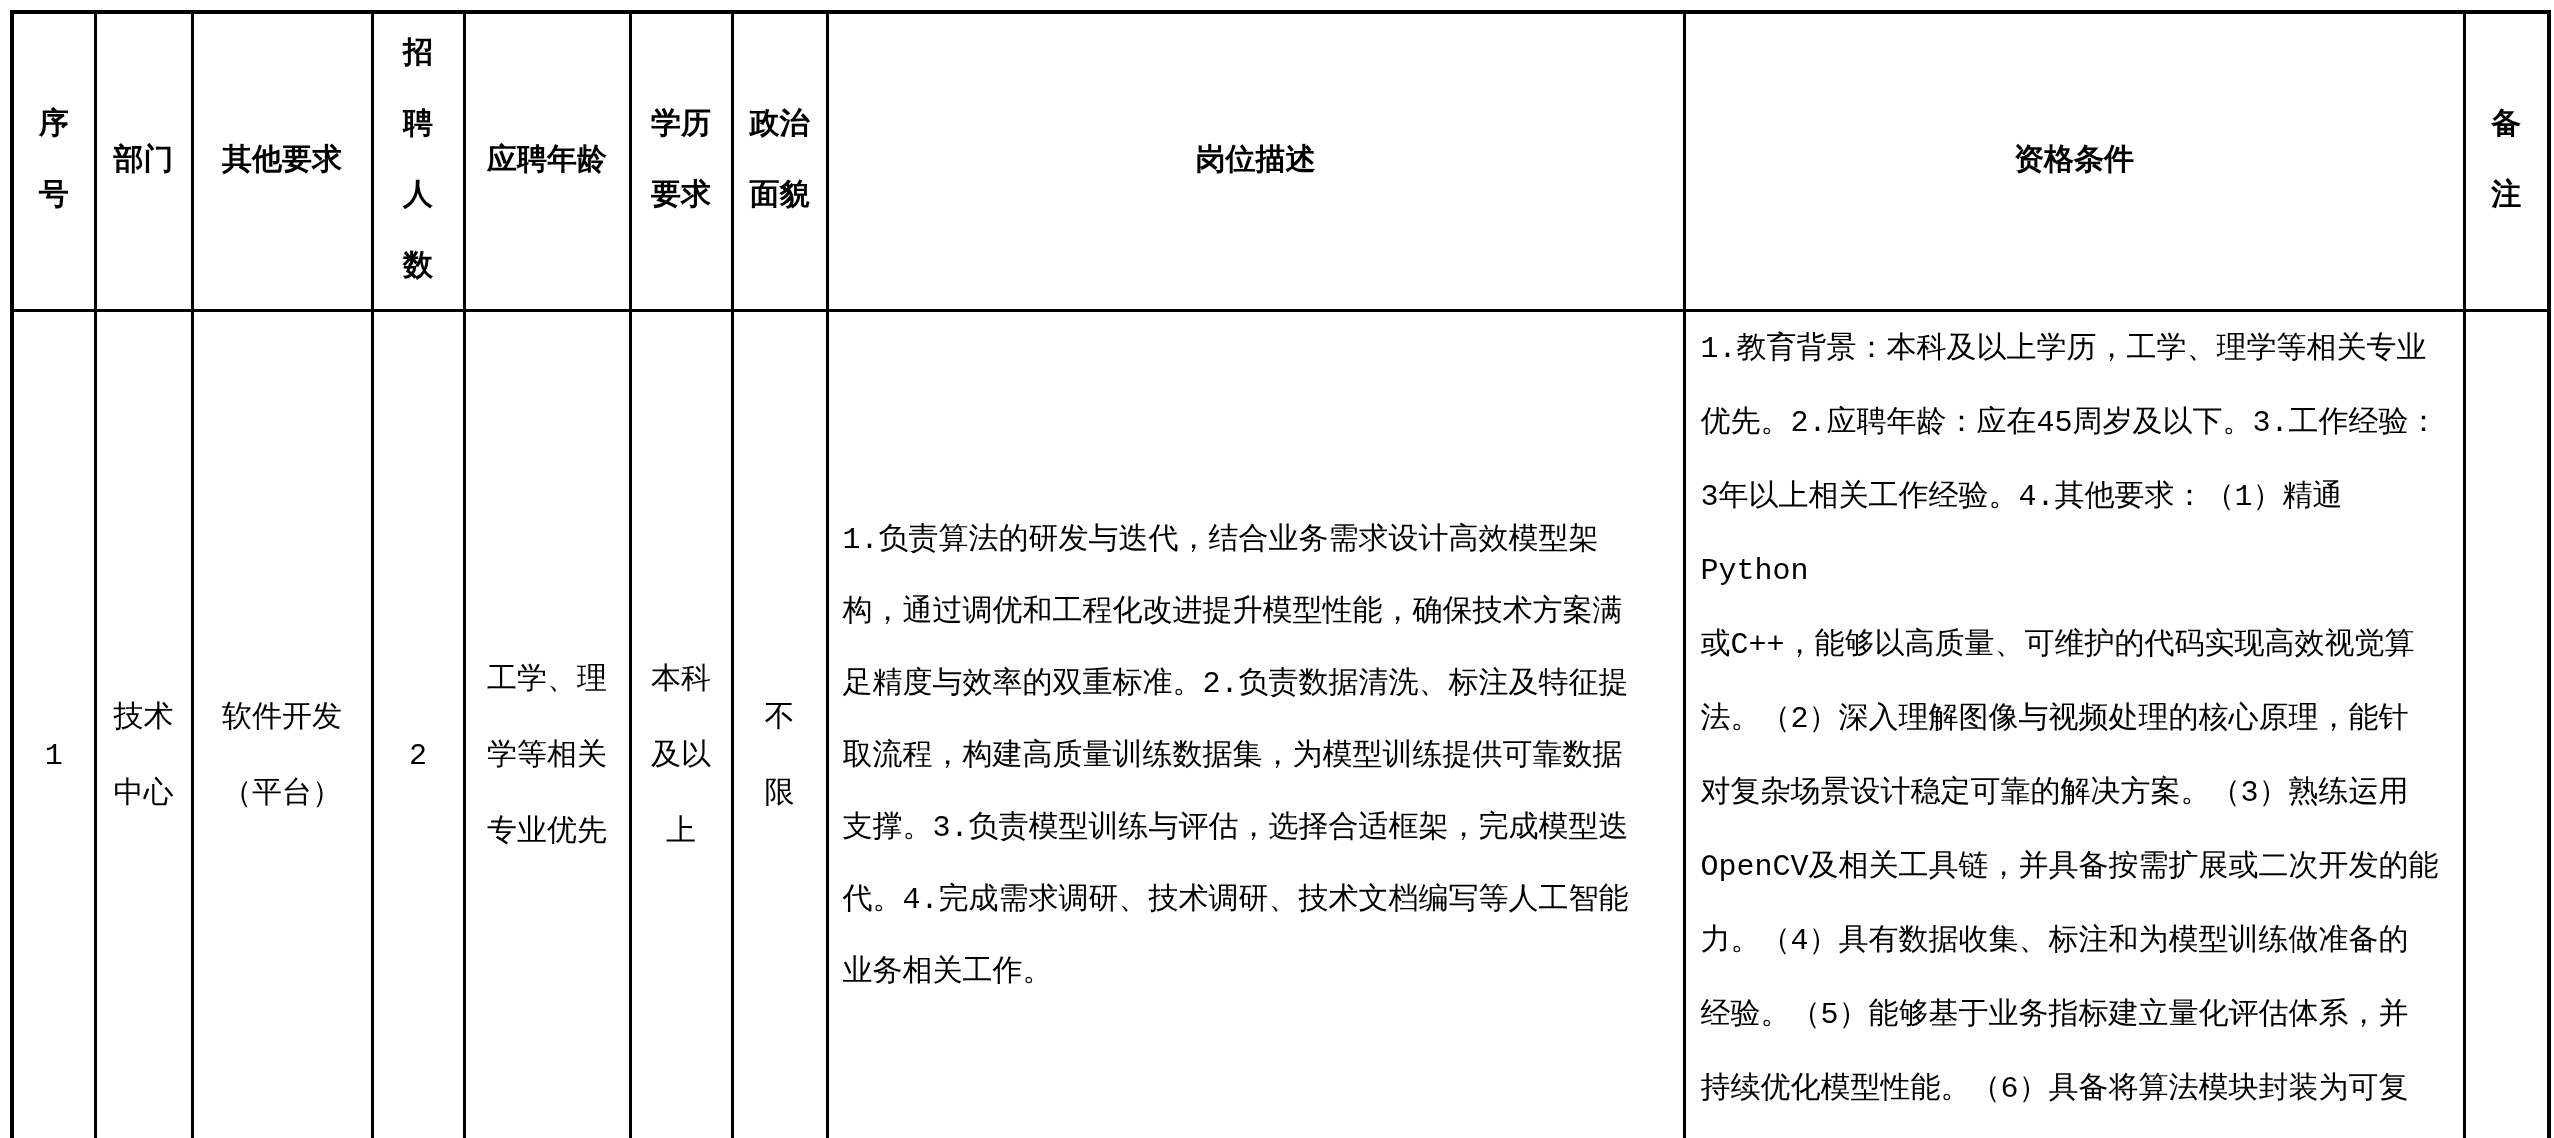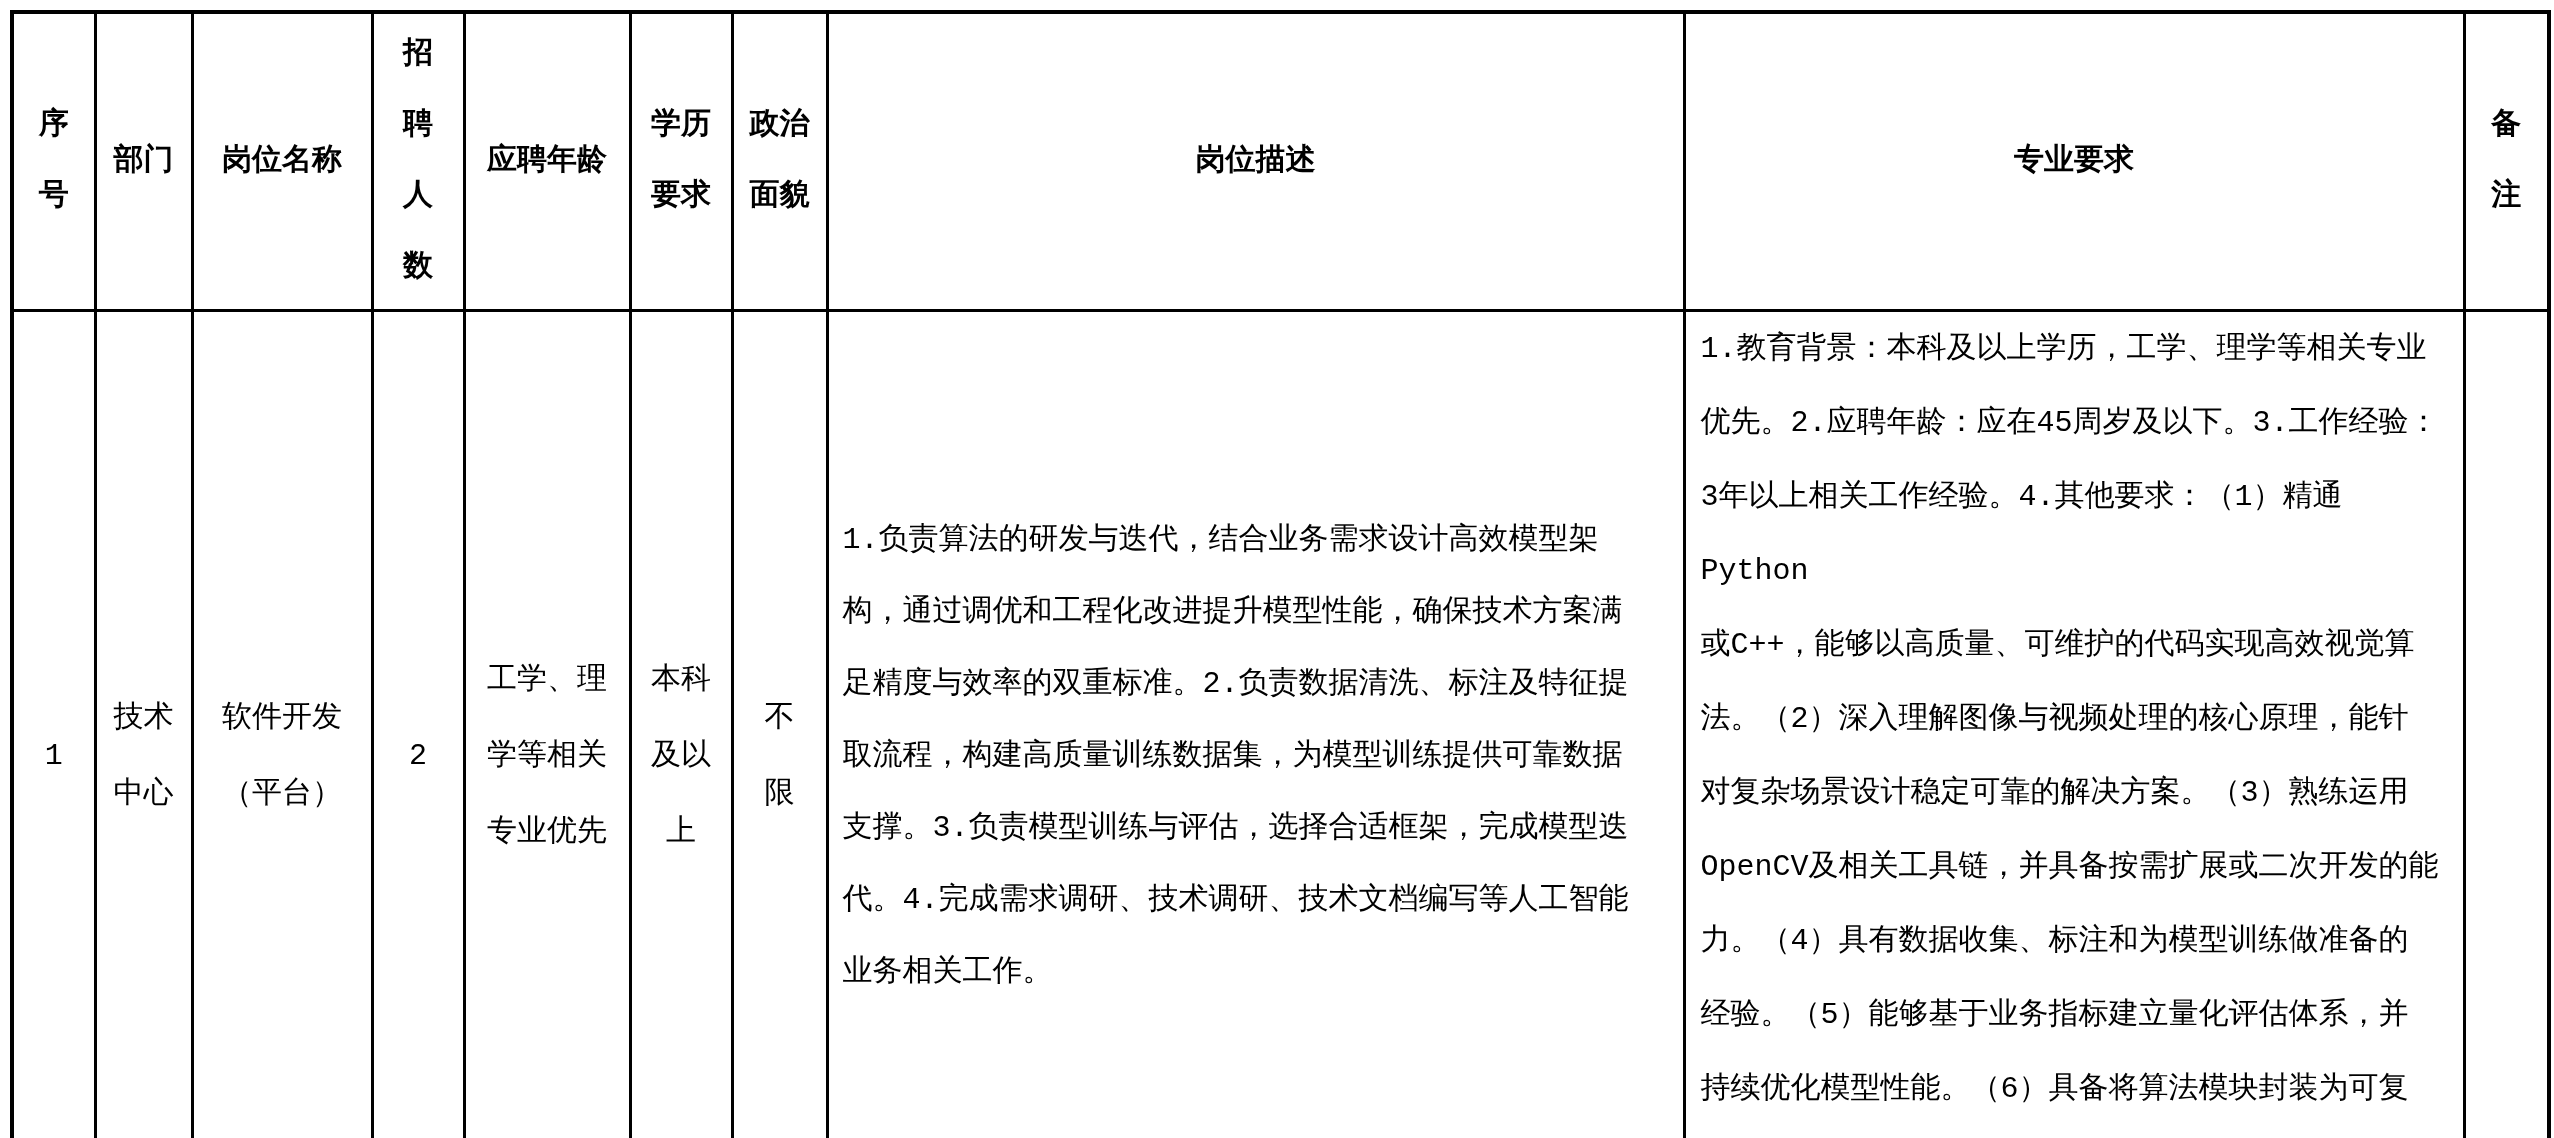--- a/index.html
+++ b/index.html
@@ -81,32 +81,32 @@
       <col style="width:95px">
       <col style="width:857px">
       <col style="width:780px">
       <col style="width:85px">
     </colgroup>
     <thead>
       <tr class="header-row">
         <th class="hc">序
 号</th>
         <th class="hc">部门</th>
-        <th class="hc">岗位名称</th>
+        <th class="hc">其他要求</th>
         <th class="hc">招
 聘
 人
 数</th>
         <th class="hc">应聘年龄</th>
         <th class="hc">学历
 要求</th>
         <th class="hc">政治
 面貌</th>
         <th class="hc">岗位描述</th>
-        <th class="hc">专业要求</th>
+        <th class="hc">资格条件</th>
         <th class="hc">备
 注</th>
       </tr>
     </thead>
     <tbody>
       <tr class="data-row">
         <td class="dc c-center">1</td>
         <td class="dc c-center">技术
 中心</td>
         <td class="dc c-center">软件开发

